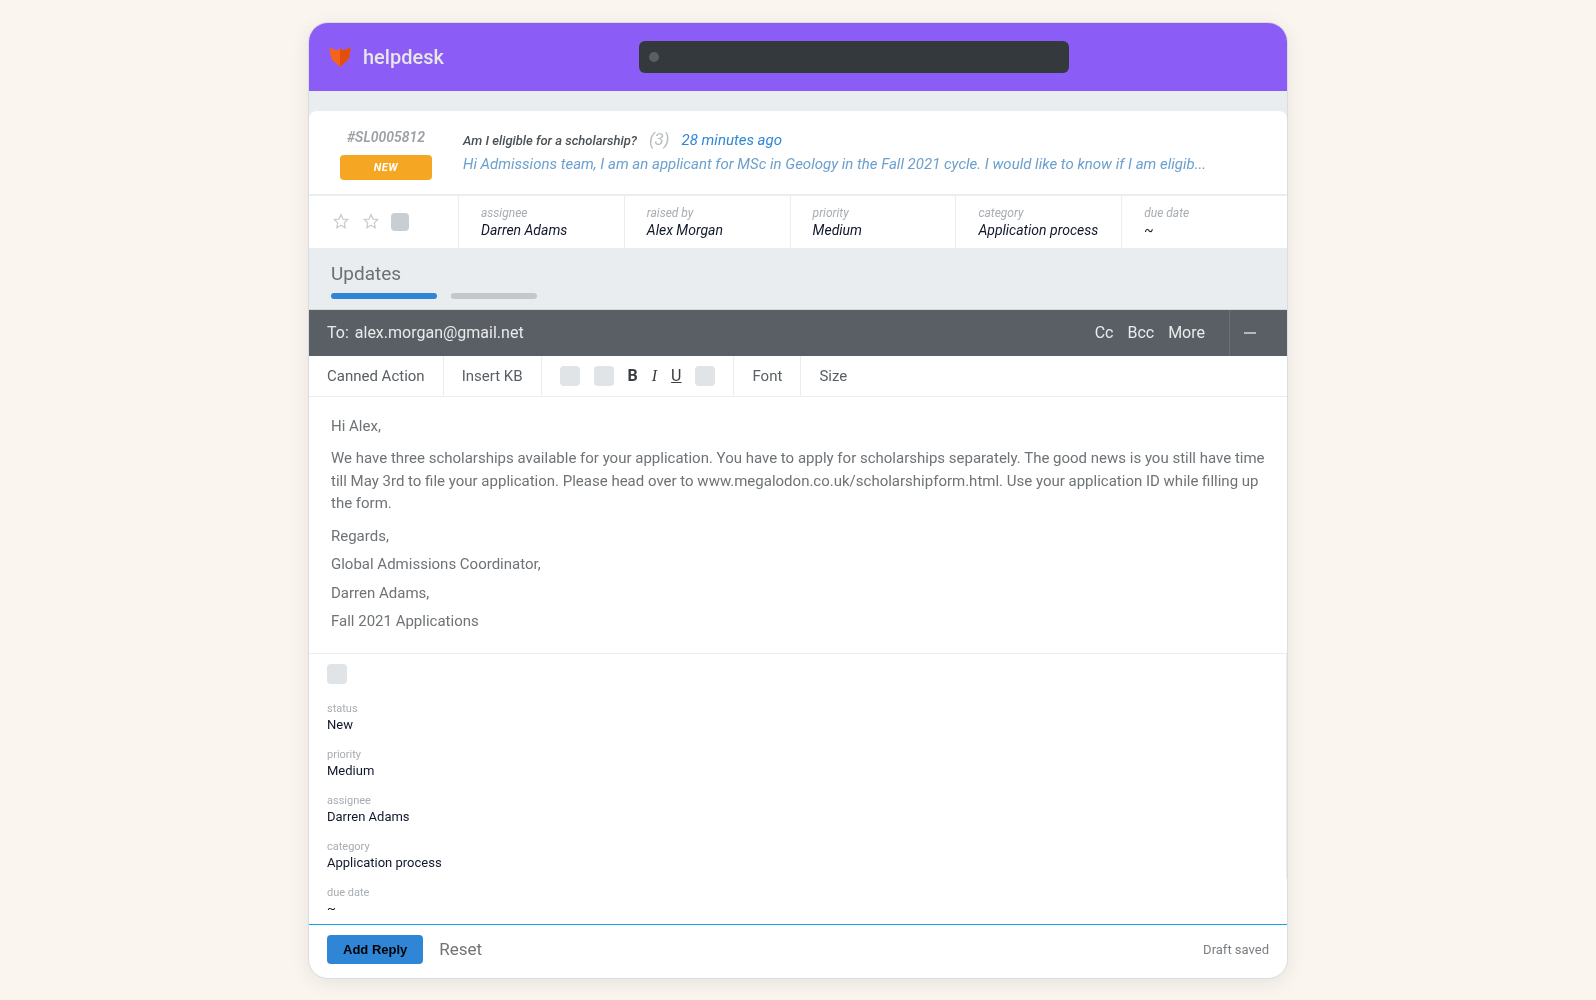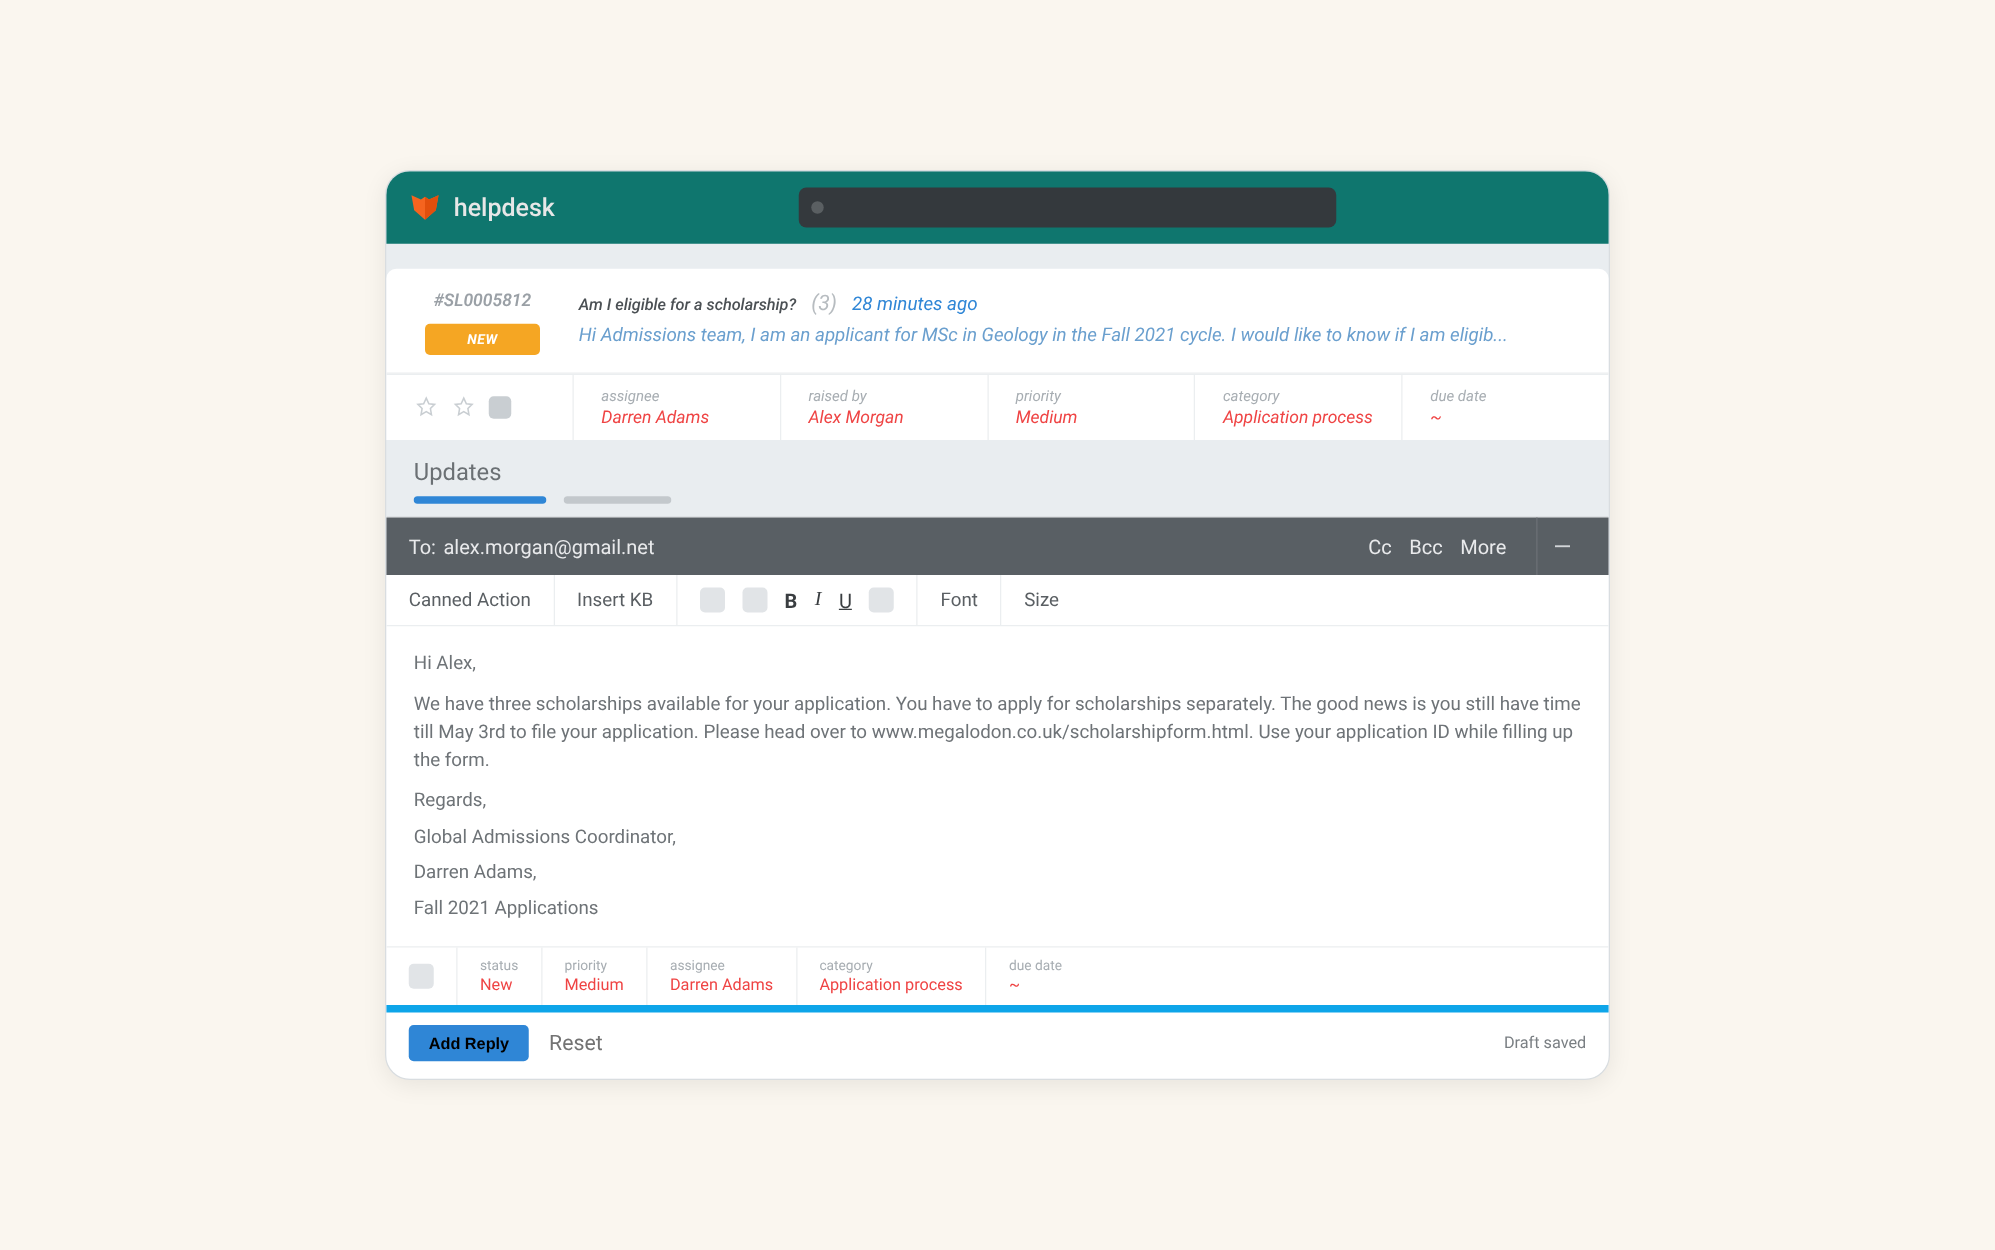--- a/index.html
+++ b/index.html
@@ -15,22 +15,22 @@
   .app-window {
     width: 980px;
     background: #e9edf0;
     border-radius: 20px;
     overflow: hidden;
     box-shadow: 0 4px 20px rgba(0,0,0,0.08);
     border: 1px solid #d9dde0;
   }
   
   .topbar {
-    background: #0f766e;
-    height: 58px;
+    background: #8b5cf6;
+    height: 68px;
     display: flex;
     align-items: center;
     padding: 0 18px;
   }
   .logo {
     width: 26px; height: 26px;
     margin-right: 10px;
   }
   .brand {
     color: #e7e7e7;
@@ -99,21 +99,21 @@
   .star { width:20px;height:20px; color:#c9ced2;}
   .square-dot {width:18px;height:18px;border-radius:4px;background:#c9ced2;}
   .meta-cell {
     flex:1;
     padding: 10px 22px;
     border-right:1px solid #ebeef0;
     display:flex; flex-direction:column; gap:2px;
   }
   .meta-cell:last-child{border-right:none;}
   .meta-label{ color:#a7adb2; font-size:12px;}
-  .meta-value{ color:#ef4444; font-size:14px;}
+  .meta-value{ color:#0f172a; font-size:14px;}
   
   .tabs {
     padding: 14px 22px 10px 22px;
   }
   .tabs-title { color:#6b7074; font-size:19px; margin-bottom:8px;}
   .tab-bars {display:flex; gap:14px;}
   .tab-bar {height:6px; border-radius:3px;}
   .tab-bar.active{ width:106px; background:#2f86d6;}
   .tab-bar.inactive{ width:86px; background:#c3c8cc;}
   
@@ -154,21 +154,21 @@
   .fmt{font-size:16px;color:#3a3e41;}
   .fmt.bold{font-weight:700;}
   .fmt.ital{font-style:italic;font-family:Georgia,serif;}
   .fmt.und{text-decoration:underline;}
   .compose-body{
     padding: 18px 22px 14px 22px;
     color:#6e7377; font-size:15px; line-height:1.5;
   }
   .compose-body p{margin-bottom:6px;}
   .compose-meta{
-    display:flex; border-top:1px solid #ebeef0; border-bottom:6px solid #0ea5e9;
+    display:flex; border-top:1px solid #ebeef0; border-bottom:1px solid #0ea5e9;flex-direction:column;
   }
   .compose-meta .meta-actions{min-width:50px; padding:10px 18px;}
   .cm-cell{
     padding:8px 18px; border-right:1px solid #ebeef0;
     display:flex;flex-direction:column;gap:2px;
   }
   .cm-cell .meta-label{font-size:11px;}
   .cm-cell .meta-value{font-size:13px;}
   .compose-footer{
     display:flex; align-items:center; padding:10px 18px 14px 18px;

